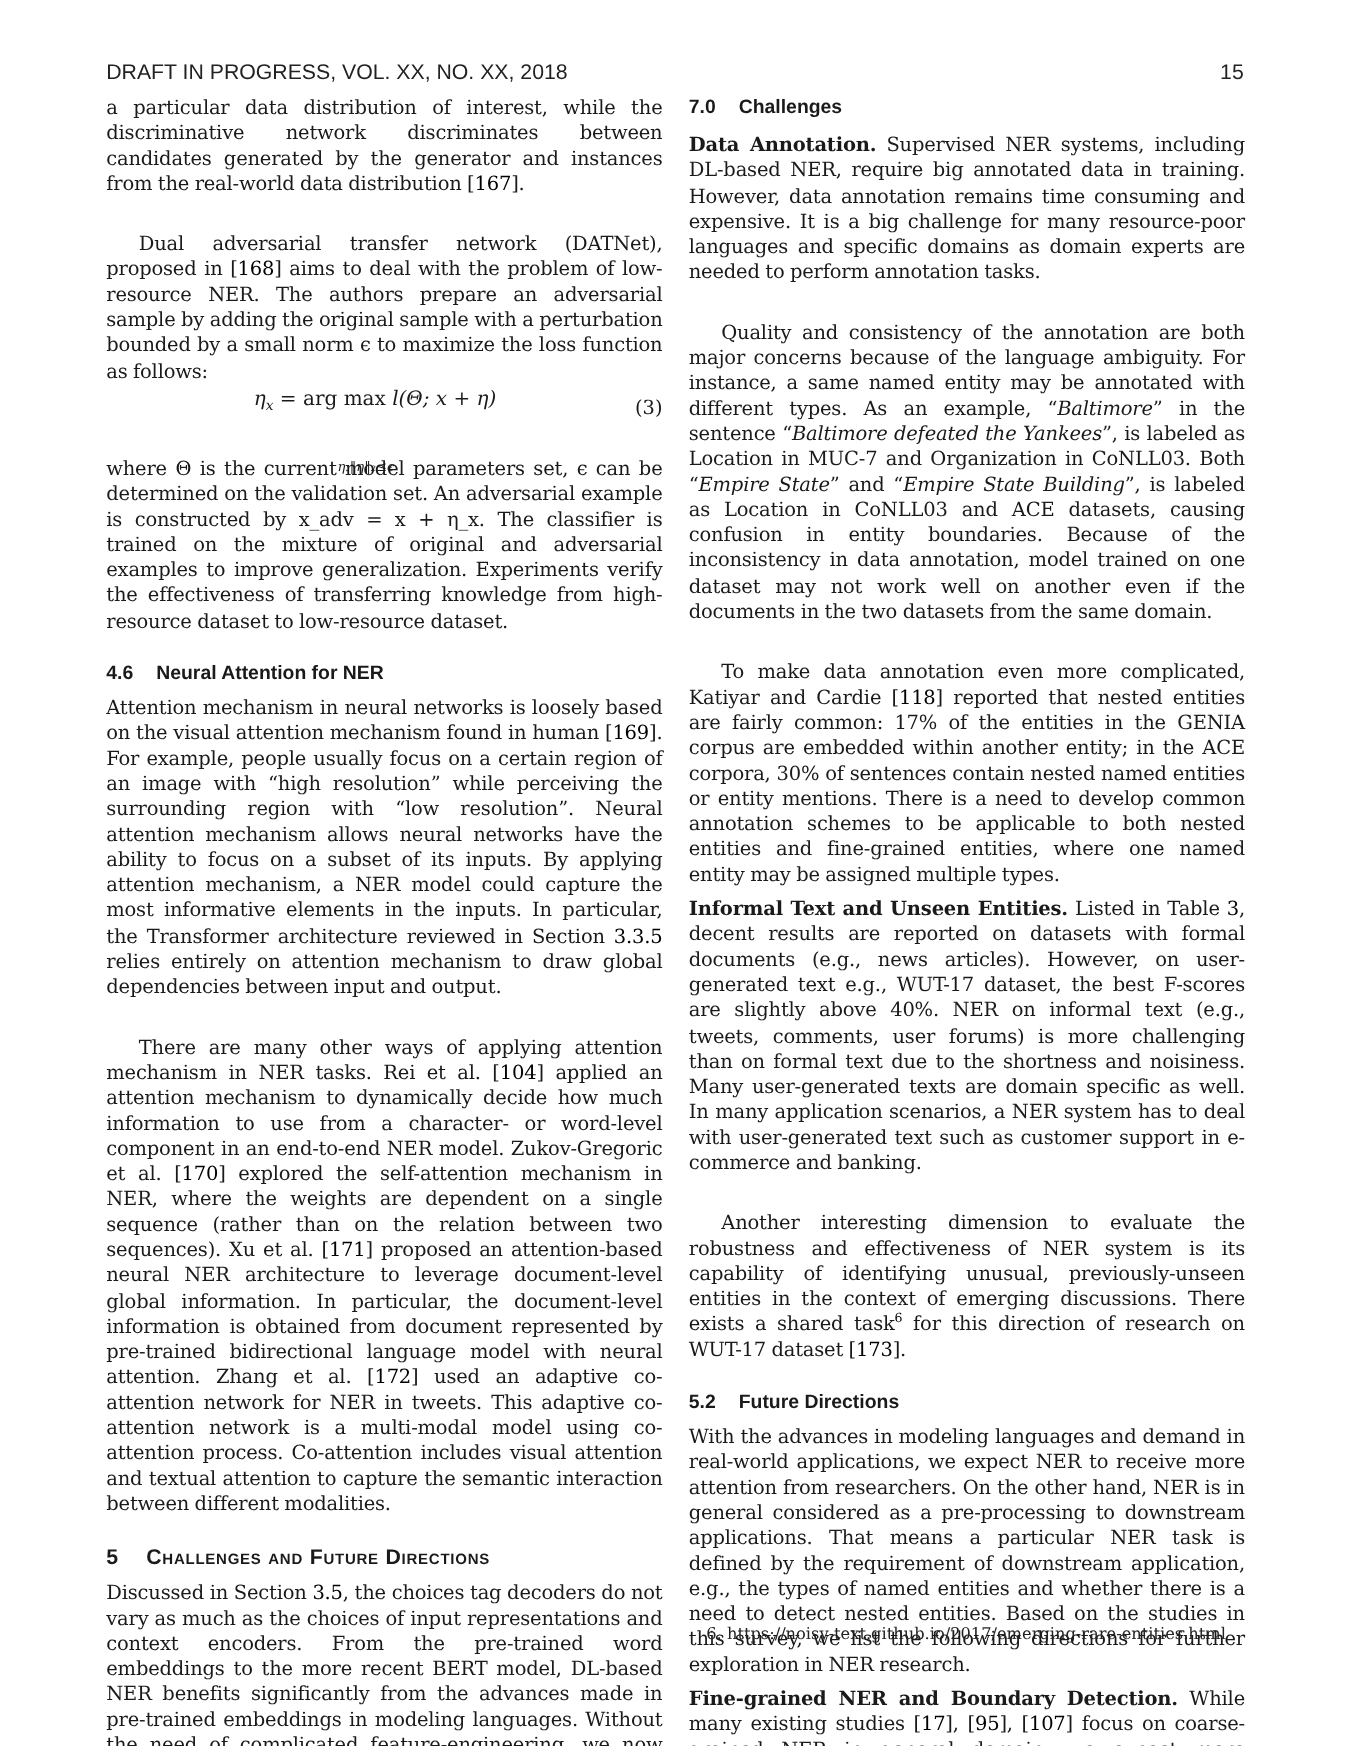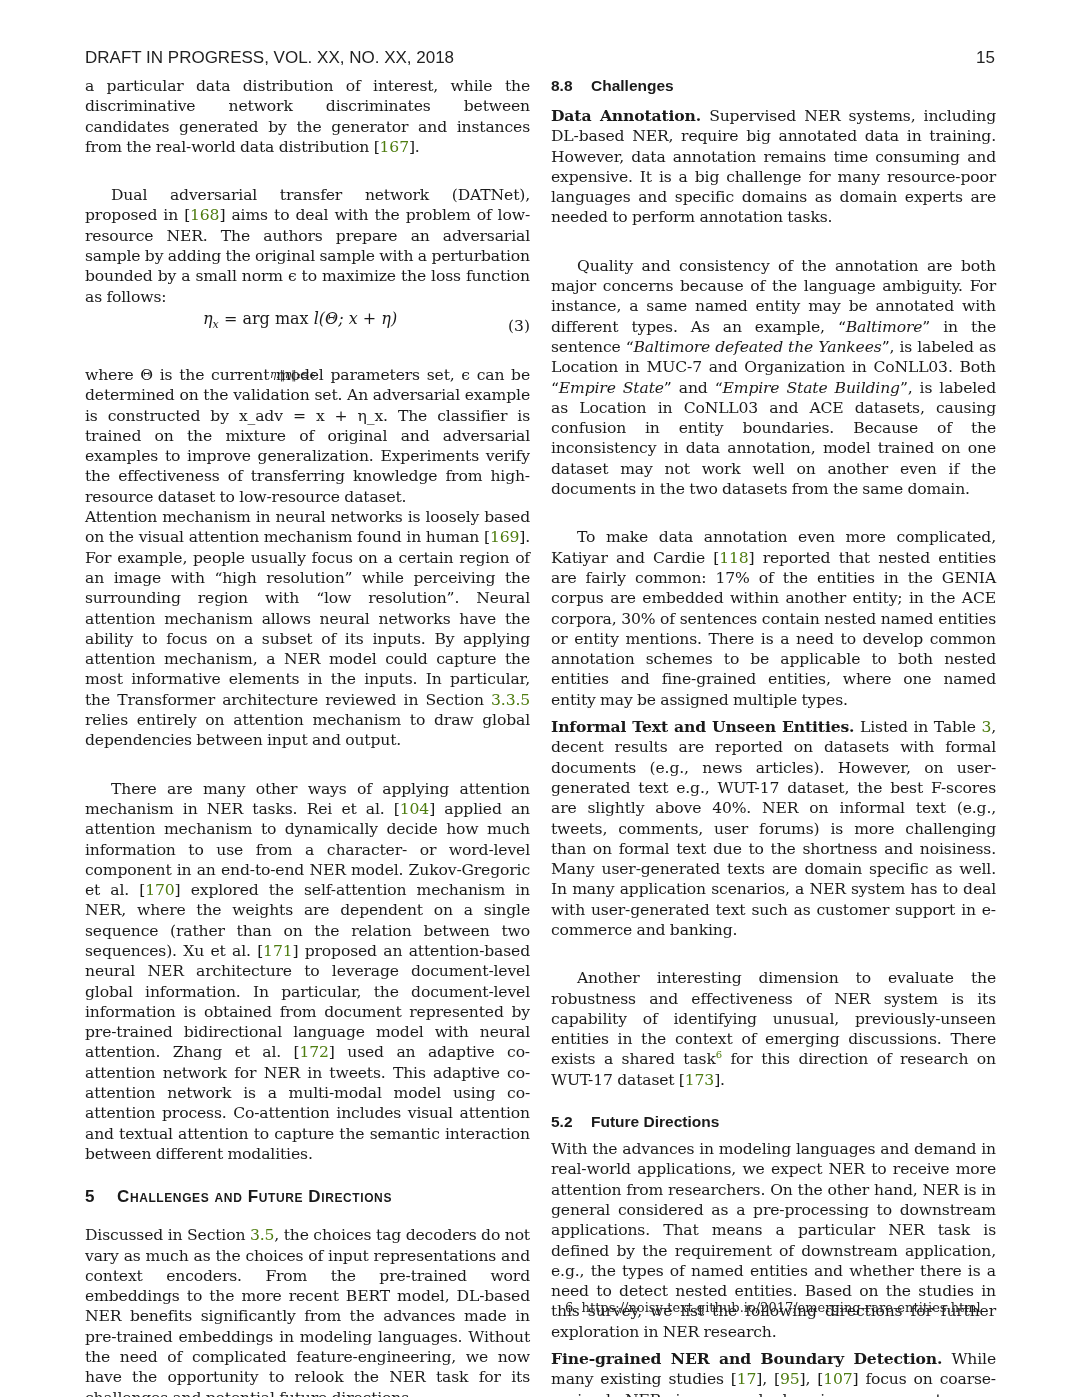--- a/index.html
+++ b/index.html
@@ -8,21 +8,21 @@
   .running-head { position: absolute; top: 48px; left: 85px; right: 85px; height: 14px;
                   font-family: "Liberation Sans", sans-serif; font-size: 17px; color: #222; }
   .running-head .left { position: absolute; left: 0; top: 0; }
   .running-head .right { position: absolute; right: 0; top: 0; }
   .col { position: absolute; top: 76px; width: 445px; }
   .col.left { left: 85px; }
   .col.right { left: 551px; }
   p { margin: 0; font-size: 15.6px; line-height: 20.3px; text-align: justify;
       hyphens: manual; letter-spacing: -0.15px; word-spacing: -0.4px; }
   p.indent { text-indent: 26px; margin-top: 28px; }
-  .link { color: #4d7c0f; }
+  .link { color: #000000; }
   .sec { font-family: "Liberation Sans", sans-serif; font-weight: bold; font-size: 15.5px;
          margin: 0; line-height: 20px; }
   .sec .num { display: inline-block; width: 40px; }
   .sec1 { font-family: "Liberation Sans", sans-serif; font-weight: bold; font-size: 17px;
           margin: 0; line-height: 22px; letter-spacing: 0.6px; }
   .sec1 .num { display: inline-block; width: 32px; }
   .sc { font-variant: small-caps; }
   .eq { position: relative; height: 50px; margin: 2px 0 6px 0; font-family: "DejaVu Serif", serif; }
   .eq .formula { position: absolute; left: 118px; top: 0; font-size: 16px; font-style: italic; }
   .eq .formula .up { font-style: normal; }
@@ -48,29 +48,30 @@
   <p class="indent"><span>Dual adversarial transfer network (DATNet), proposed in [</span><span class="link">168</span><span>] aims to deal with the problem of low-resource NER. The authors prepare an adversarial sample by adding the original sample with a perturbation bounded by a small norm ϵ to maximize the loss function as follows:</span></p>
 
   <div class="eq">
     <span class="formula"><span>η</span><sub style="font-size:11px">x</sub><span class="up"> = arg </span><span class="up">max</span> <span>l(Θ; x + η)</span></span>
     <span class="sub">η:‖η‖₂≤ϵ</span>
     <span class="eqnum">(3)</span>
   </div>
 
   <p><span>where Θ is the current model parameters set, ϵ can be determined on the validation set. An adversarial example is constructed by </span><span class="math">x_adv = x + η_x</span><span>. The classifier is trained on the mixture of original and adversarial examples to improve generalization. Experiments verify the effectiveness of transferring knowledge from high-resource dataset to low-resource dataset.</span></p>
 
+  <h3 class="sec" style="margin-top:22px;margin-bottom:7px"><span class="num">4.6</span><span>Neural Attention for NER</span></h3>
   <p><span>Attention mechanism in neural networks is loosely based on the visual attention mechanism found in human [</span><span class="link">169</span><span>]. For example, people usually focus on a certain region of an image with “high resolution” while perceiving the surrounding region with “low resolution”. Neural attention mechanism allows neural networks have the ability to focus on a subset of its inputs. By applying attention mechanism, a NER model could capture the most informative elements in the inputs. In particular, the Transformer architecture reviewed in Section </span><span class="link">3.3.5</span><span> relies entirely on attention mechanism to draw global dependencies between input and output.</span></p>
   <p class="indent"><span>There are many other ways of applying attention mechanism in NER tasks. Rei et al. [</span><span class="link">104</span><span>] applied an attention mechanism to dynamically decide how much information to use from a character- or word-level component in an end-to-end NER model. Zukov-Gregoric et al. [</span><span class="link">170</span><span>] explored the self-attention mechanism in NER, where the weights are dependent on a single sequence (rather than on the relation between two sequences). Xu et al. [</span><span class="link">171</span><span>] proposed an attention-based neural NER architecture to leverage document-level global information. In particular, the document-level information is obtained from document represented by pre-trained bidirectional language model with neural attention. Zhang et al. [</span><span class="link">172</span><span>] used an adaptive co-attention network for NER in tweets. This adaptive co-attention network is a multi-modal model using co-attention process. Co-attention includes visual attention and textual attention to capture the semantic interaction between different modalities.</span></p>
 
-  <h2 class="sec1" style="margin-top:22px;margin-bottom:17px"><span class="num">5</span><span class="sc">Challenges and Future Directions</span></h2>
+  <h2 class="sec1" style="margin-top:22px;margin-bottom:7px"><span class="num">5</span><span class="sc">Challenges and Future Directions</span></h2>
   <p><span>Discussed in Section </span><span class="link">3.5</span><span>, the choices tag decoders do not vary as much as the choices of input representations and context encoders. From the pre-trained word embeddings to the more recent BERT model, DL-based NER benefits significantly from the advances made in pre-trained embeddings in modeling languages. Without the need of complicated feature-engineering, we now have the opportunity to relook the NER task for its challenges and potential future directions.</span></p>
 </div>
 
 <div class="col right">
-  <h3 class="sec" style="margin-bottom:10px"><span class="num">8.8</span><span>Challenges</span></h3>
+  <h3 class="sec" style="margin-bottom:10px"><span class="num">7.0</span><span>Challenges</span></h3>
   <p><span class="bold">Data Annotation.</span><span> Supervised NER systems, including DL-based NER, require big annotated data in training. However, data annotation remains time consuming and expensive. It is a big challenge for many resource-poor languages and specific domains as domain experts are needed to perform annotation tasks.</span></p>
   <p class="indent"><span>Quality and consistency of the annotation are both major concerns because of the language ambiguity. For instance, a same named entity may be annotated with different types. As an example, “</span><span class="ital">Baltimore</span><span>” in the sentence “</span><span class="ital">Baltimore defeated the Yankees</span><span>”, is labeled as Location in MUC-7 and Organization in CoNLL03. Both “</span><span class="ital">Empire State</span><span>” and “</span><span class="ital">Empire State Building</span><span>”, is labeled as Location in CoNLL03 and ACE datasets, causing confusion in entity boundaries. Because of the inconsistency in data annotation, model trained on one dataset may not work well on another even if the documents in the two datasets from the same domain.</span></p>
   <p class="indent"><span>To make data annotation even more complicated, Katiyar and Cardie [</span><span class="link">118</span><span>] reported that nested entities are fairly common: 17% of the entities in the GENIA corpus are embedded within another entity; in the ACE corpora, 30% of sentences contain nested named entities or entity mentions. There is a need to develop common annotation schemes to be applicable to both nested entities and fine-grained entities, where one named entity may be assigned multiple types.</span></p>
   <p style="margin-top:7px"><span class="bold">Informal Text and Unseen Entities.</span><span> Listed in Table </span><span class="link">3</span><span>, decent results are reported on datasets with formal documents (e.g., news articles). However, on user-generated text e.g., WUT-17 dataset, the best F-scores are slightly above 40%. NER on informal text (e.g., tweets, comments, user forums) is more challenging than on formal text due to the shortness and noisiness. Many user-generated texts are domain specific as well. In many application scenarios, a NER system has to deal with user-generated text such as customer support in e-commerce and banking.</span></p>
   <p class="indent"><span>Another interesting dimension to evaluate the robustness and effectiveness of NER system is its capability of identifying unusual, previously-unseen entities in the context of emerging discussions. There exists a shared task</span><sup class="link">6</sup><span> for this direction of research on WUT-17 dataset [</span><span class="link">173</span><span>].</span></p>
 
   <h3 class="sec" style="margin-top:22px;margin-bottom:7px"><span class="num">5.2</span><span>Future Directions</span></h3>
   <p><span>With the advances in modeling languages and demand in real-world applications, we expect NER to receive more attention from researchers. On the other hand, NER is in general considered as a pre-processing to downstream applications. That means a particular NER task is defined by the requirement of downstream application, e.g., the types of named entities and whether there is a need to detect nested entities. Based on the studies in this survey, we list the following directions for further exploration in NER research.</span></p>
   <p style="margin-top:7px"><span class="bold">Fine-grained NER and Boundary Detection.</span><span> While many existing studies [</span><span class="link">17</span><span>], [</span><span class="link">95</span><span>], [</span><span class="link">107</span><span>] focus on coarse-grained NER in general domain, we expect more research on fine-grained NER in domain-specific areas to support various</span></p>
 </div>

